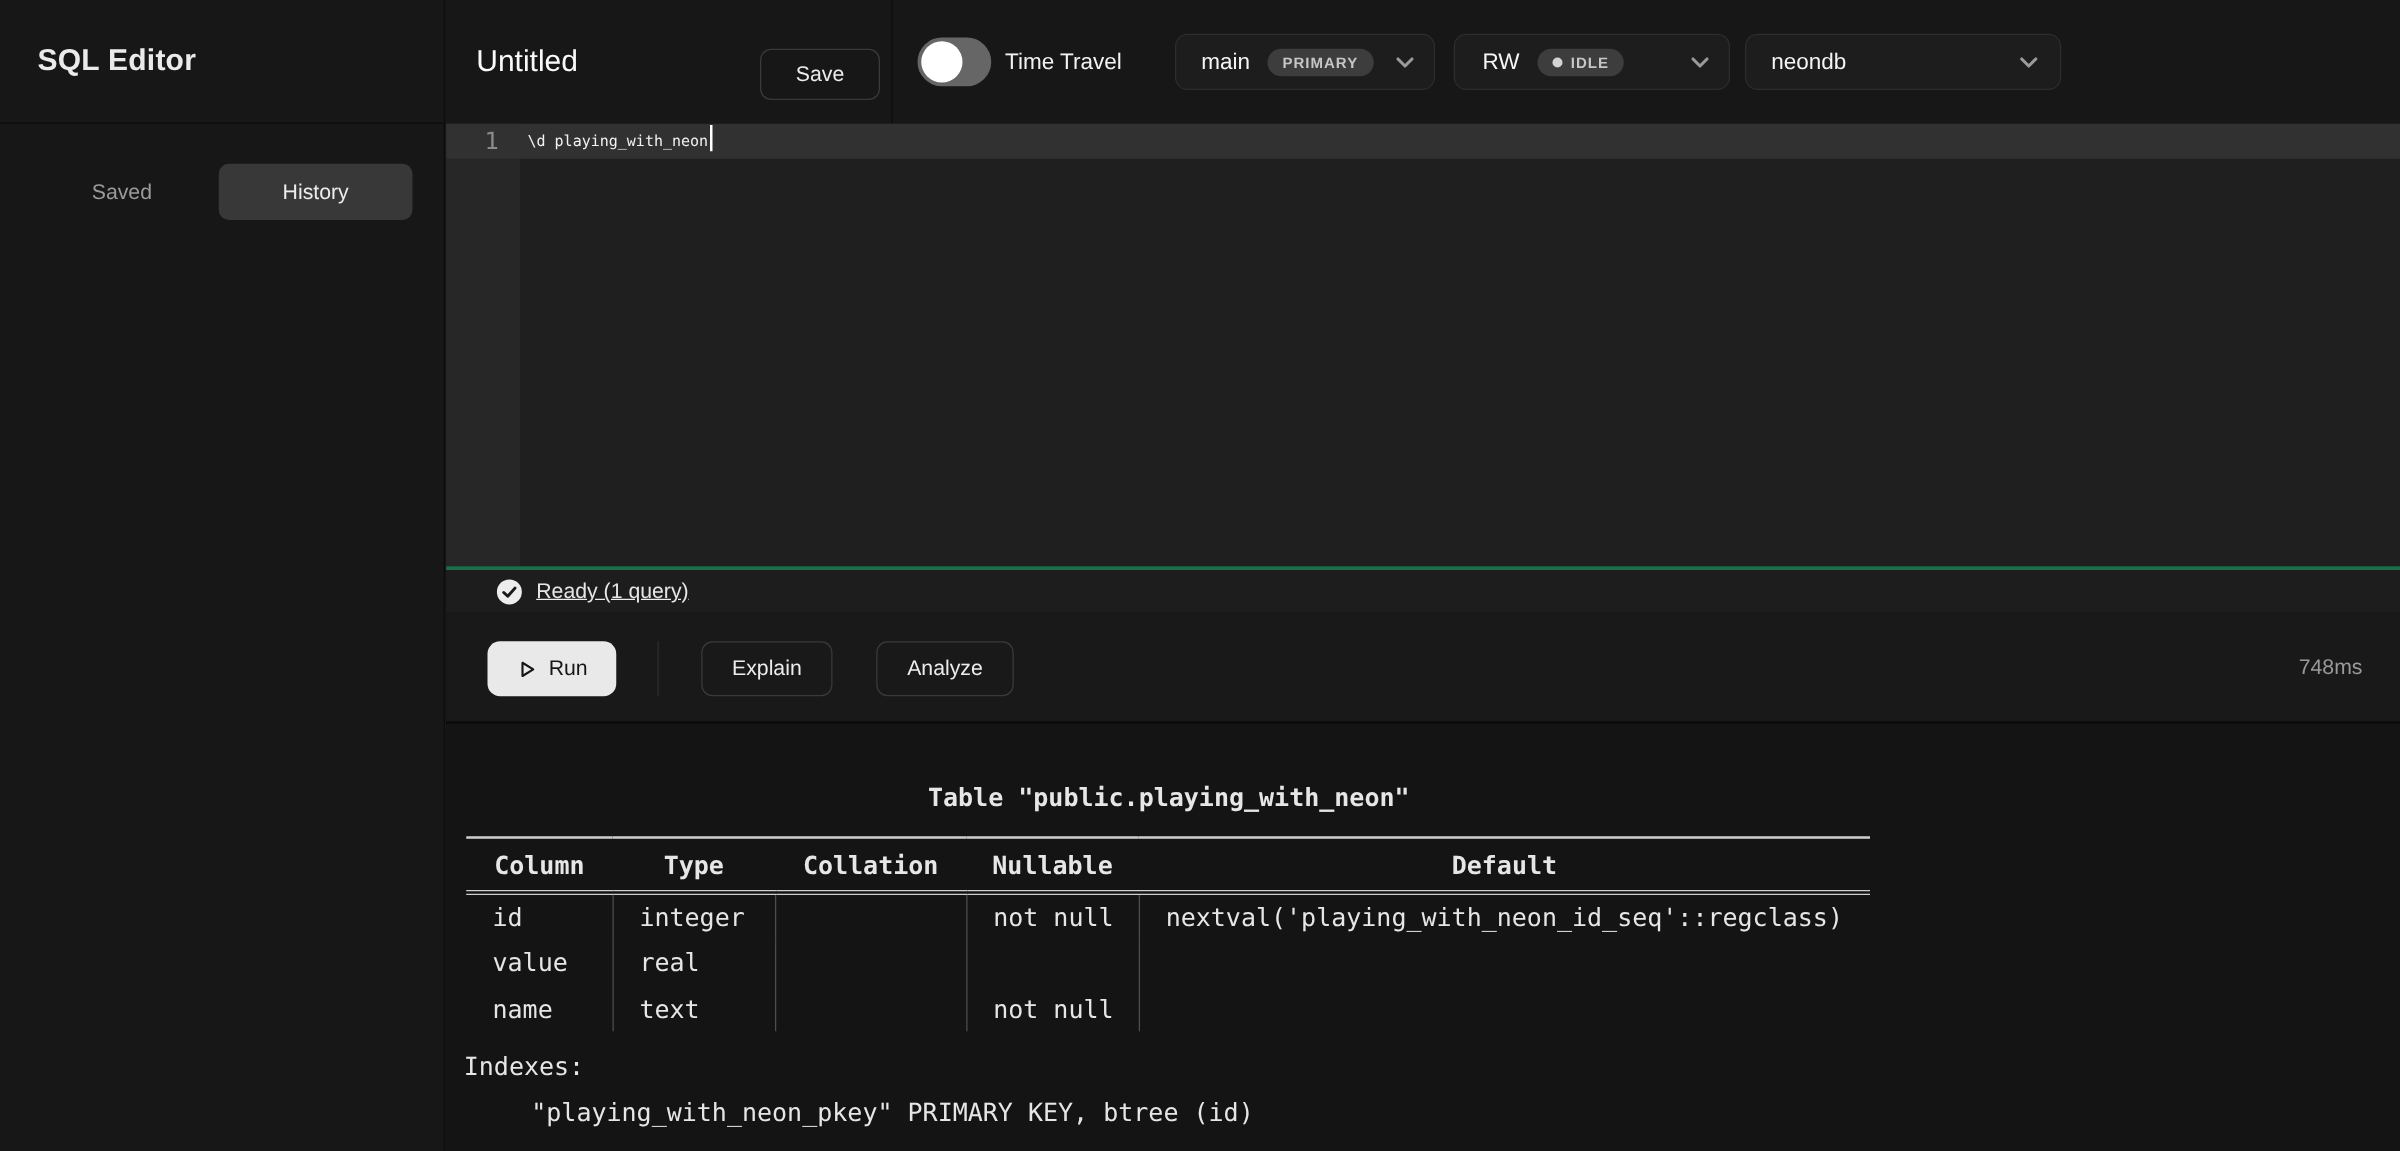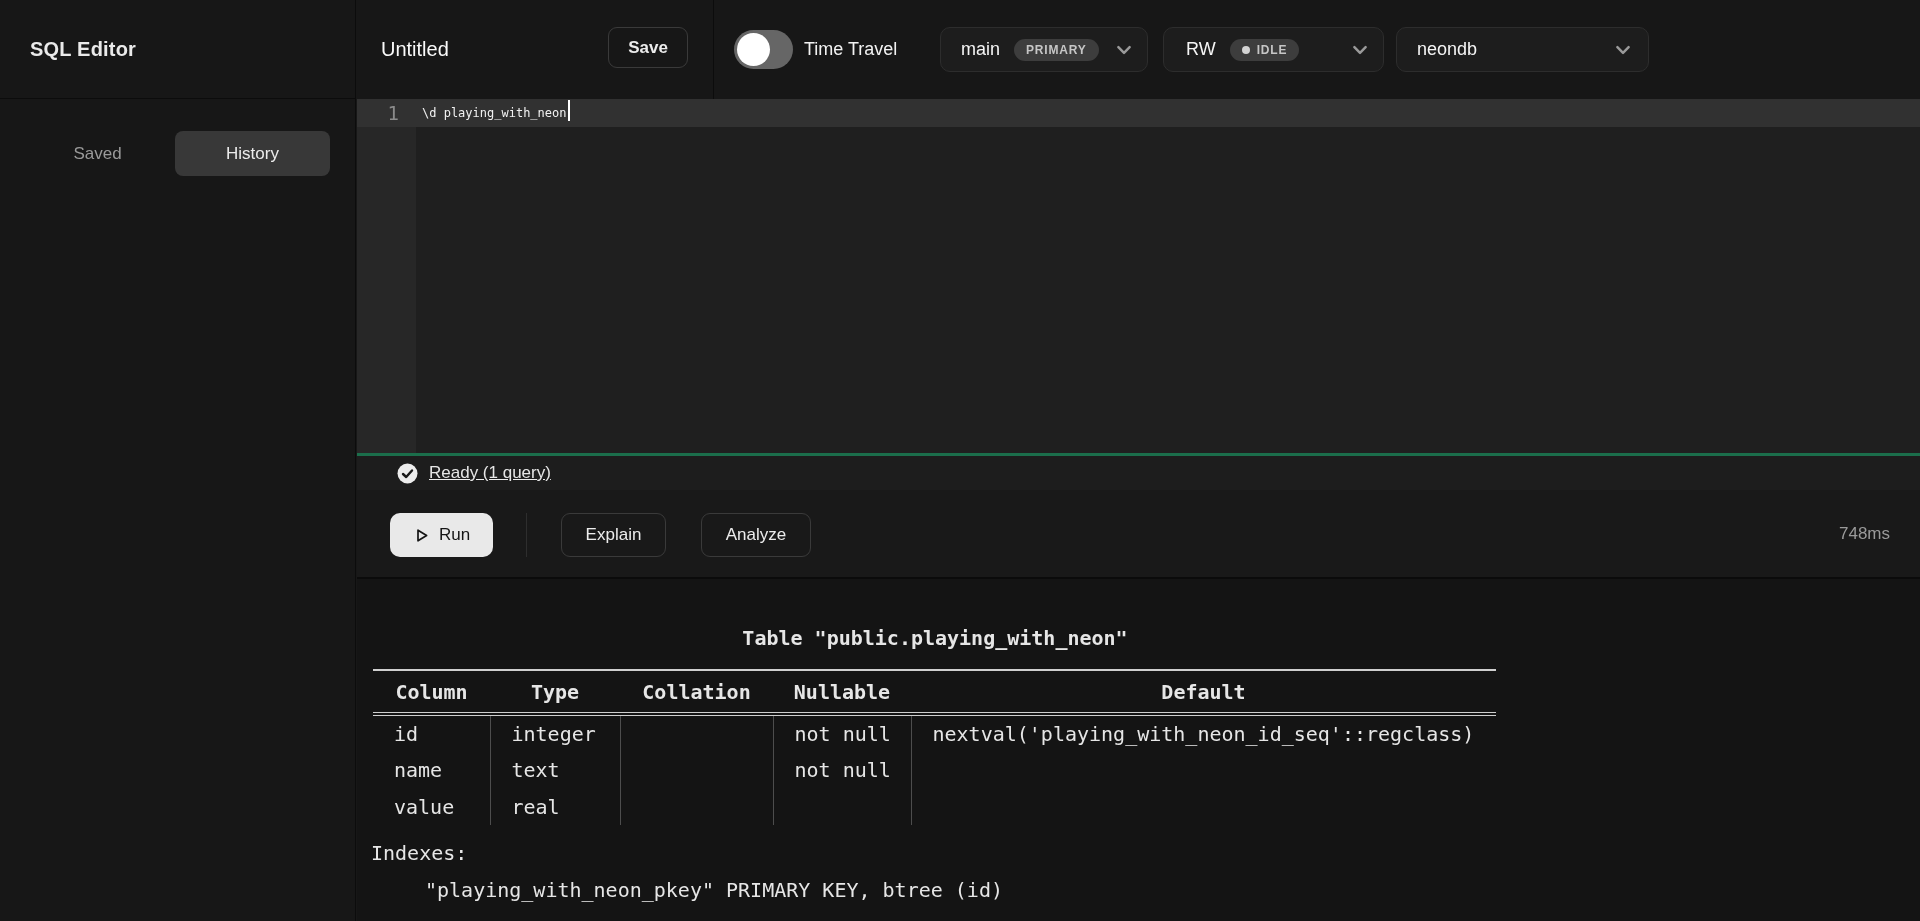--- a/index.html
+++ b/index.html
@@ -2,33 +2,33 @@
 <html><head>
 <meta charset="utf-8">
 <style>
   * { margin:0; padding:0; box-sizing:border-box; }
   html,body { width:1920px; height:921px; overflow:hidden; }
   body { background:#171717; font-family:"Liberation Sans", sans-serif; color:#ececec; position:relative; }
 
   
   .sidebar { position:absolute; left:0; top:0; width:356px; height:921px; background:#171717; border-right:1px solid #0c0c0c; }
   .sidebar-header { height:99px; border-bottom:1px solid #0c0c0c; display:flex; align-items:center; padding-left:30px; }
-  .app-title { font-size:20px; font-weight:700; color:#eaeaea; letter-spacing:0.2px; }
+  .app-title { font-size:24px; font-weight:700; color:#eaeaea; letter-spacing:0.2px; }
   .tabs { position:absolute; left:20px; top:131px; width:310px; height:45px; display:flex; border-radius:9px; }
   .tab { flex:1; display:flex; align-items:center; justify-content:center; font-size:17px; color:#9a9a9a; border-radius:8px; cursor:pointer; }
   .tab.active { background:#383838; color:#ececec; }
 
   
   .main { position:absolute; left:357px; top:0; width:1563px; height:921px; }
 
   
   .editor-header { position:relative; height:99px; background:#171717; }
-  .doc-title { position:absolute; left:24px; top:0; height:99px; display:flex; align-items:center; font-size:20px; color:#fafafa; }
+  .doc-title { position:absolute; left:24px; top:0; height:99px; display:flex; align-items:center; font-size:24px; color:#fafafa; }
   .btn { display:flex; align-items:center; justify-content:center; background:transparent; border:1px solid #3a3a3a; border-radius:9px; color:#ececec; font-size:17px; font-family:"Liberation Sans", sans-serif; cursor:pointer; }
-  .save-btn { position:absolute; left:251px; top:27px; width:80px; height:41px;font-weight:bold; }
+  .save-btn { position:absolute; left:251px; top:39px; width:96px; height:41px; }
   .header-divider { position:absolute; left:356px; top:0; width:1px; height:99px; background:#0c0c0c; }
   .toggle { position:absolute; left:377px; top:30px; width:59px; height:39px; background:#666666; border-radius:20px; cursor:pointer; }
   .toggle .knob { position:absolute; left:3px; top:3px; width:33px; height:33px; background:#ffffff; border-radius:50%; }
   .toggle-label { position:absolute; left:447px; top:0; height:99px; display:flex; align-items:center; font-size:18px; color:#f2f2f2; }
   .dd { position:absolute; top:27px; height:45px; background:#1d1d1d; border:1px solid #2d2d2d; border-radius:10px; display:flex; align-items:center; cursor:pointer; }
   .dd-branch { left:583px; width:208px; padding:0 14px 0 20px; }
   .dd-compute { left:806px; width:221px; padding:0 14px 0 22px; }
   .dd-database { left:1039px; width:253px; padding:0 16px 0 20px; }
   .dd-label { font-size:18px; color:#f5f5f5; }
   .pill { background:#3d3d3d; border-radius:11px; color:#c6c6c6; font-size:12px; font-weight:700; letter-spacing:0.8px; padding:4px 12px; margin-left:14px; display:flex; align-items:center; gap:7px; }
@@ -187,31 +187,31 @@
       </thead>
       <tbody>
           <tr>
             <td>id</td>
             <td>integer</td>
             <td></td>
             <td>not null</td>
             <td>nextval('playing_with_neon_id_seq'::regclass)</td>
           </tr>
           <tr>
+            <td>value</td>
+            <td>real</td>
+            <td></td>
+            <td></td>
+            <td></td>
+          </tr>
+          <tr>
             <td>name</td>
             <td>text</td>
             <td></td>
             <td>not null</td>
-            <td></td>
-          </tr>
-          <tr>
-            <td>value</td>
-            <td>real</td>
-            <td></td>
-            <td></td>
             <td></td>
           </tr>
         </tbody>
     </table>
     <div class="r-footer-heading">Indexes:</div>
     <div class="r-footer-detail">"playing_with_neon_pkey" PRIMARY KEY, btree (id)</div>
   </section>
 
 </div>
 

